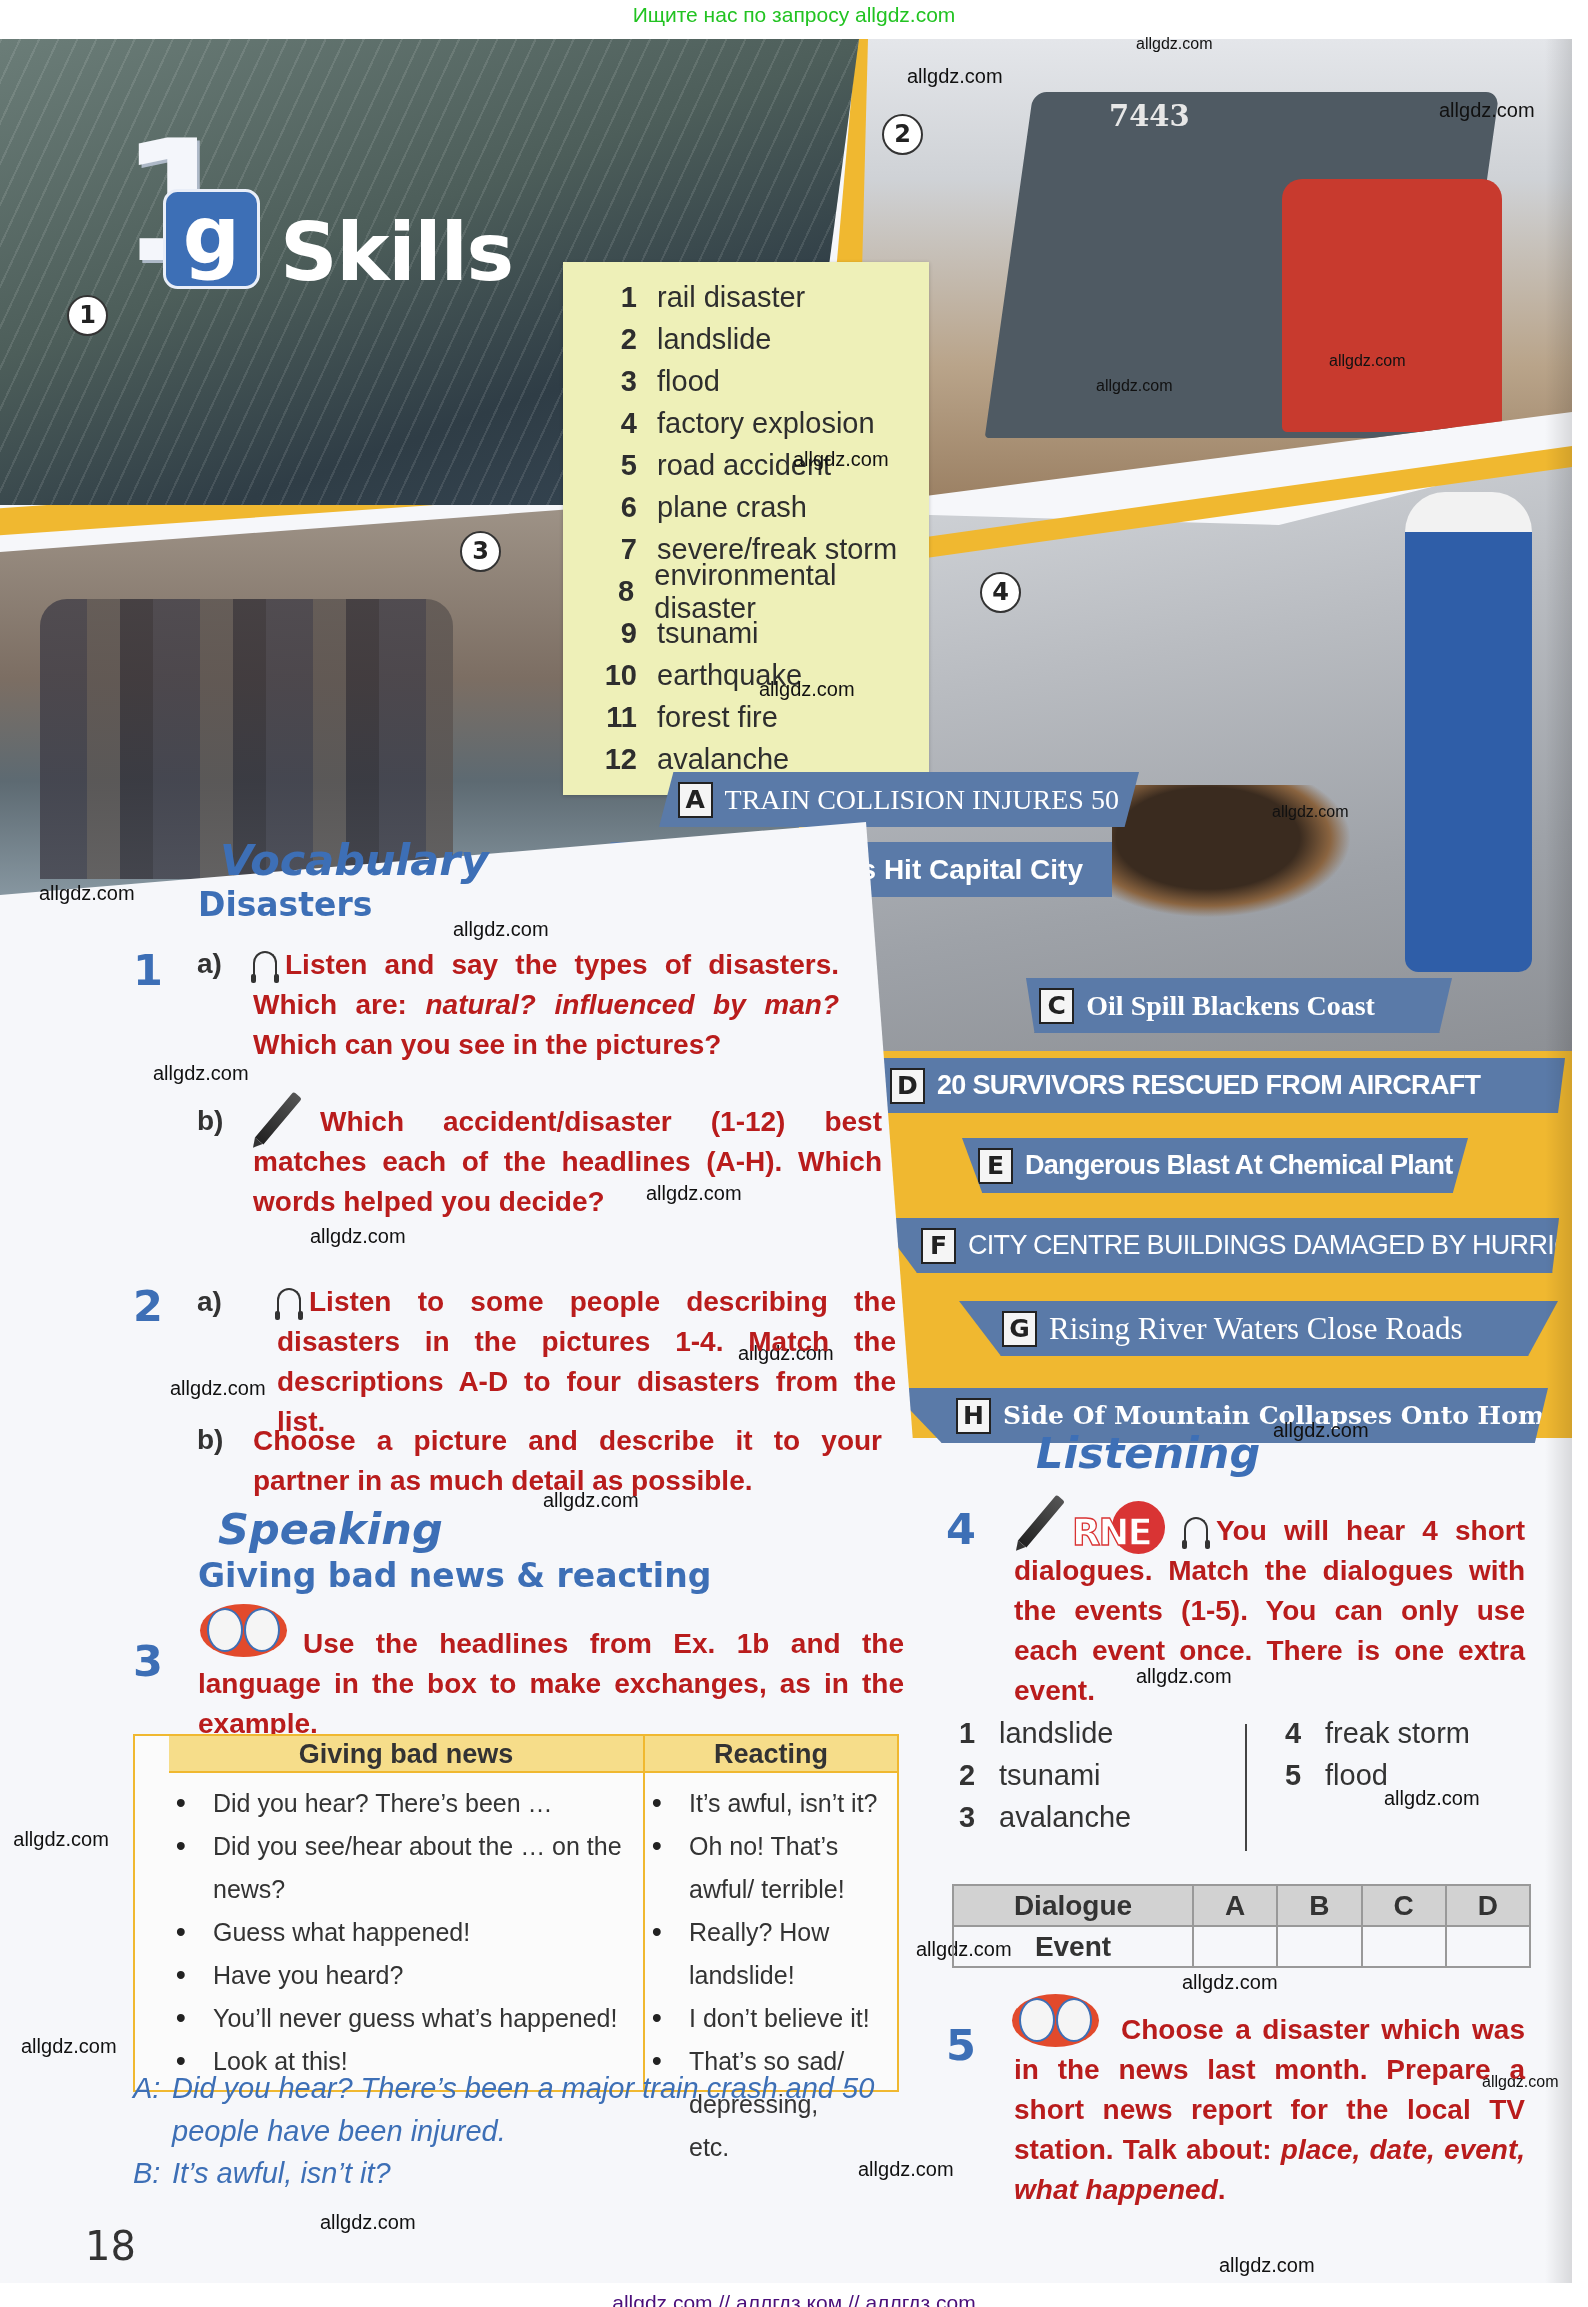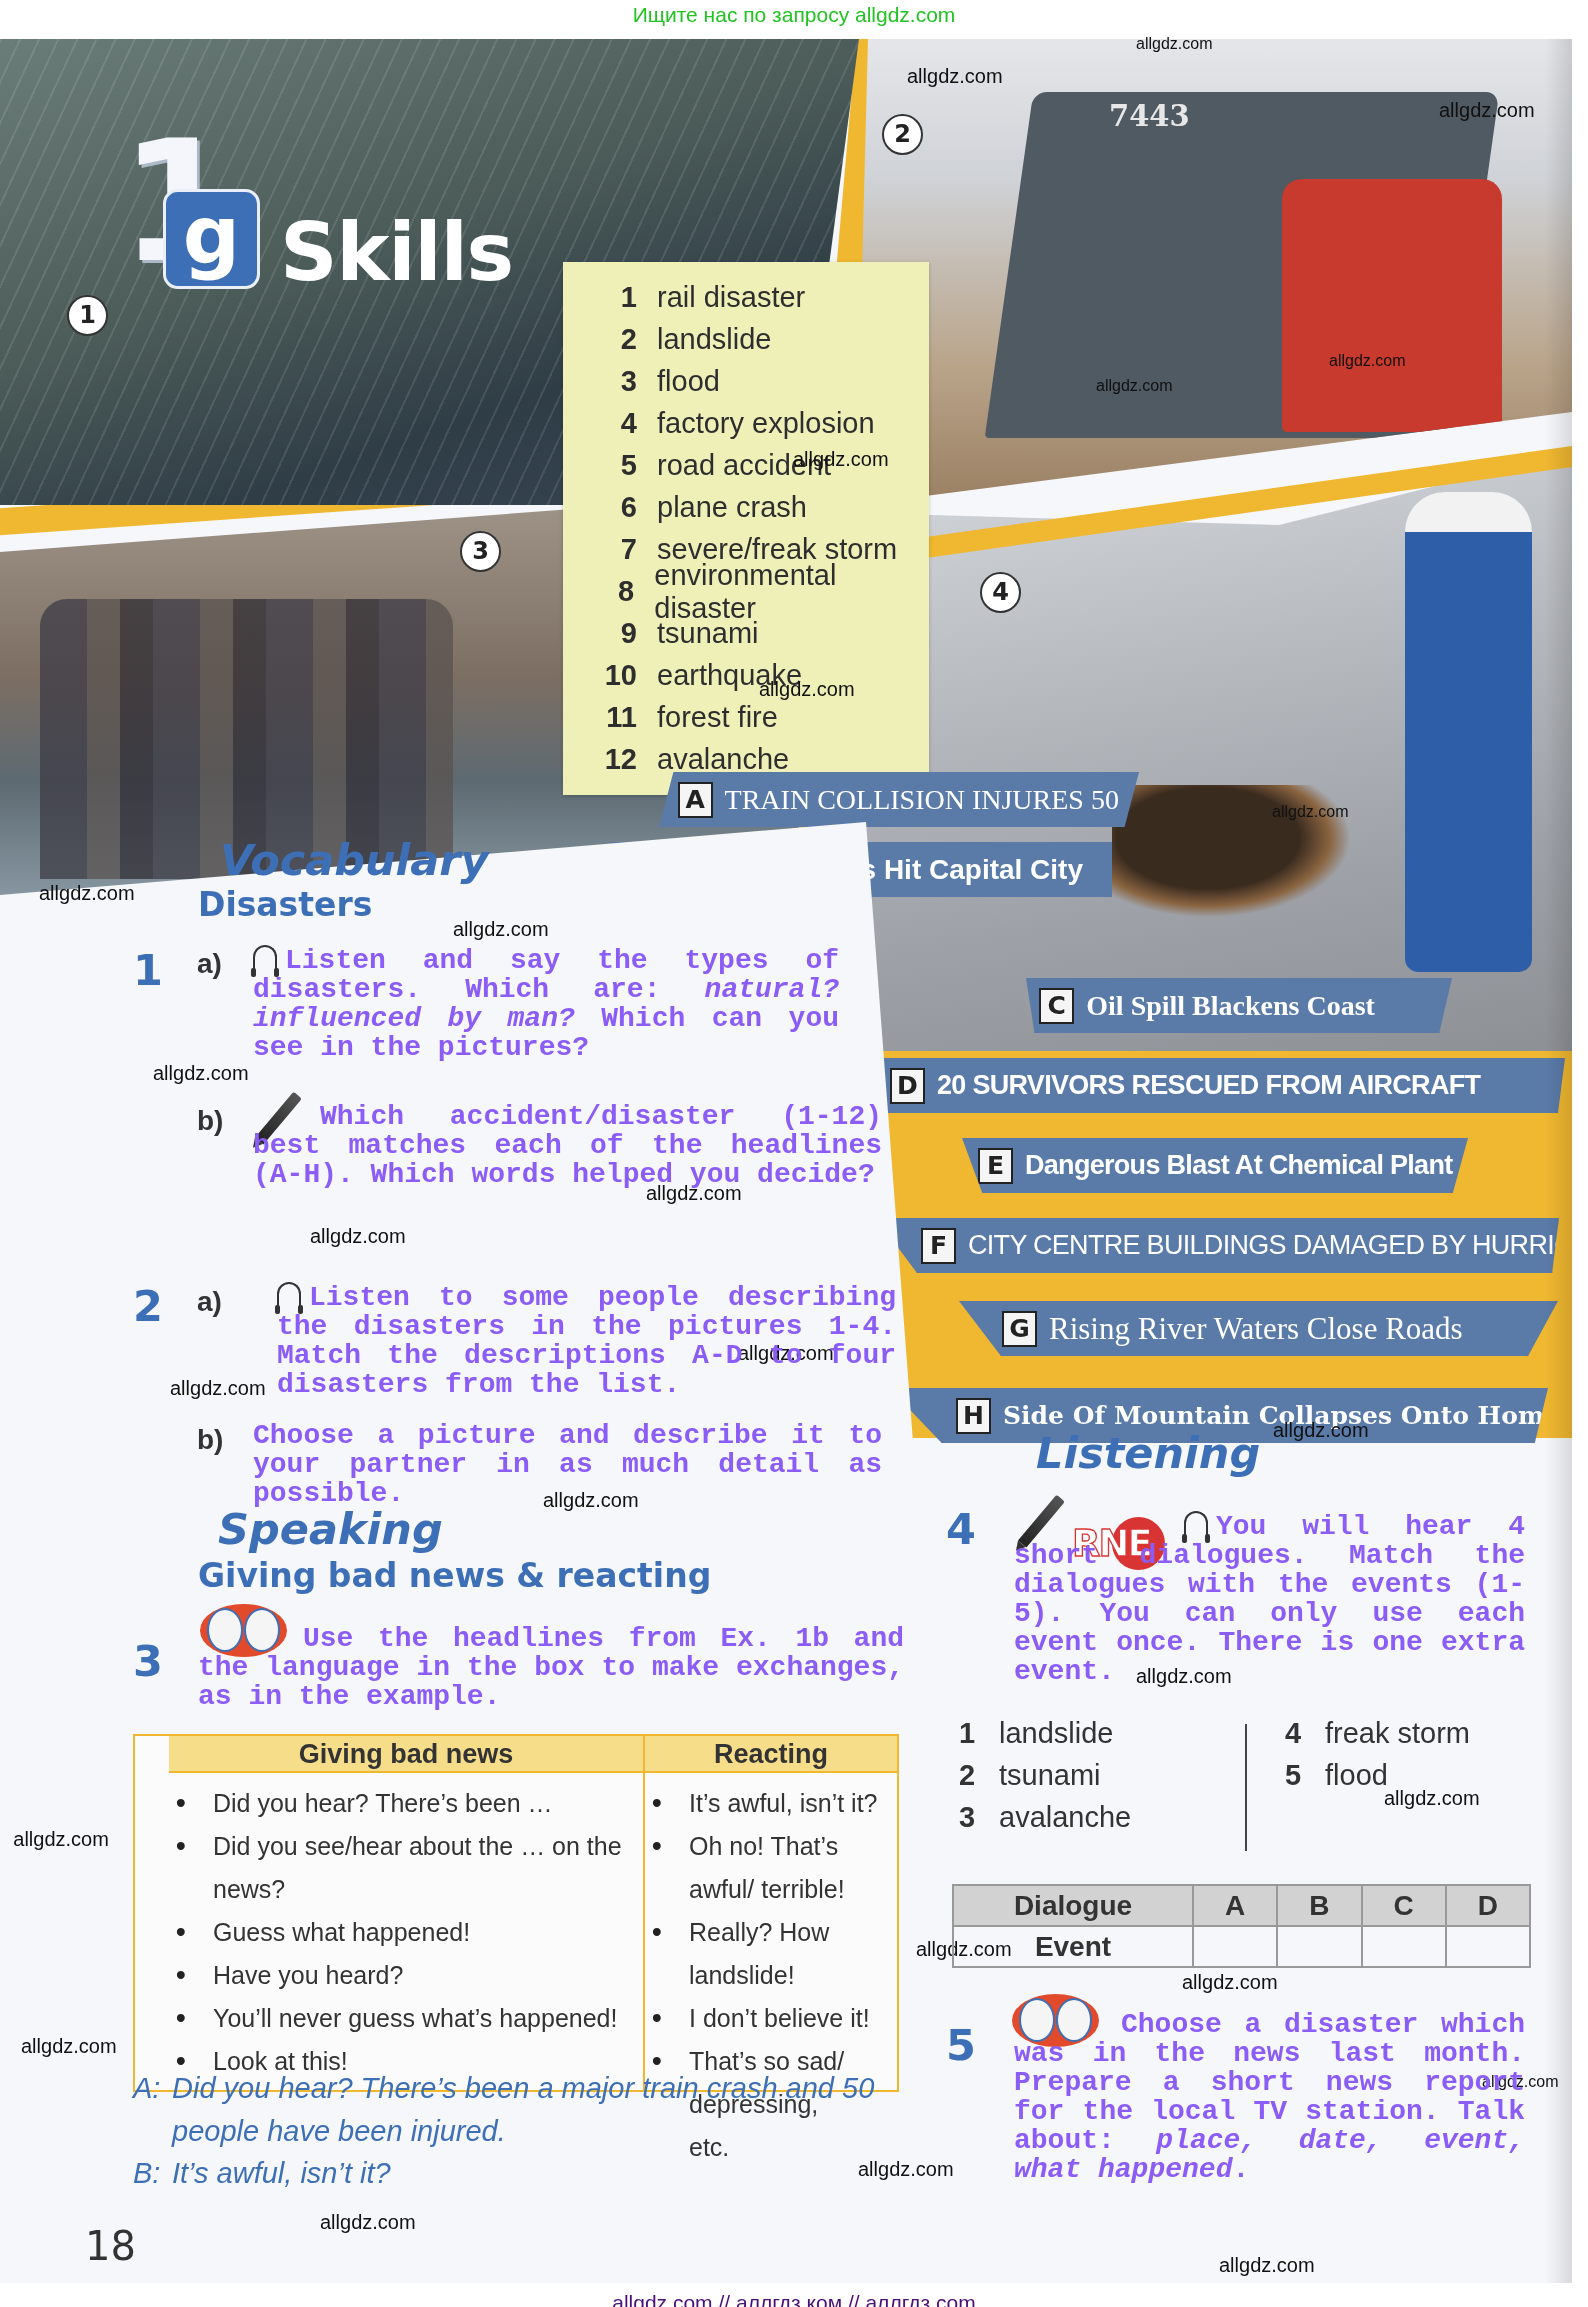--- a/index.html
+++ b/index.html
@@ -59,31 +59,31 @@
   .hl-sans { font-family: "Liberation Sans", sans-serif; font-weight: bold; font-size: 28px; }
   .hl-cond { font-family: "Liberation Sans", sans-serif; font-size: 27px; letter-spacing: -0.7px; }
   .hl-cond-b { font-family: "Liberation Sans", sans-serif; font-weight: bold; font-size: 27px; letter-spacing: -0.7px; }
   .hl-serif-b { font-family: "DejaVu Serif", serif; font-weight: bold; font-size: 25px; }
 
   
   .sec-title { font-family: "DejaVu Sans", sans-serif; font-weight: bold; font-style: italic; color: #3d6fb6; font-size: 43px; margin-left: 20px; }
   .sec-sub { font-family: "DejaVu Sans", sans-serif; font-weight: bold; color: #3d6fb6; font-size: 33px; }
   .ex-num { position:absolute; font-family: "DejaVu Sans", sans-serif; font-weight: bold; color: #3d6fb6; font-size: 43px; }
   .ex-label { position:absolute; font-family: "Liberation Sans", sans-serif; font-size: 28px; color: #333; font-weight: bold; }
-  .ex-text { position:absolute; font-family: Liberation Mono, monospace; font-size: 28px; line-height: 29px; color: #8b5cf6; font-weight: bold; text-align: justify; }
+  .ex-text { position:absolute; font-family: Liberation Sans, sans-serif; font-size: 28px; line-height: 40px; color: #b91c1c; font-weight: bold; text-align: justify; }
   .ex-text i { font-style: italic; }
 
   .icon-headphones { display:inline-block; width: 24px; height: 27px; border: 2.7px solid #333; border-bottom: none; border-radius: 13.3px 13.3px 0 0; position: relative; vertical-align: -4px; margin-right: 8px; }
   .icon-headphones:before, .icon-headphones:after { content:""; position:absolute; bottom:-5.3px; width:5.3px; height:9.3px; background:#333; border-radius:2px; }
   .icon-headphones:before { left:-4px; } .icon-headphones:after { right:-4px; }
   .icon-pen { display:inline-block; width: 10.7px; height: 60px; background: linear-gradient(180deg,#555,#222); border-radius: 2.7px 2.7px 0 0; transform: rotate(40deg); position: relative; }
   .icon-pen:after { content:""; position:absolute; bottom:-9.3px; left:0; border-left:5.3px solid transparent; border-right:5.3px solid transparent; border-top:9.3px solid #333; }
   .icon-pair { display:inline-block; width: 87px; height: 53px; background: #e24a2c; border-radius: 50%; position: relative; }
   .icon-pair .face { position:absolute; top: 4px; width: 36px; height: 44px; background:#f5f5f5; border: 2.7px solid #3d6fb6; border-radius: 50%; }
-  .icon-rne { display:inline-flex; align-items:center; position:relative; width: 93px; height: 53px; margin-top: 16px; }
+  .icon-rne { display:inline-flex; align-items:flex-end; position:relative; width: 93px; height: 53px; }
   .icon-rne .disk { position:absolute; right: 0; top: 0; width: 53px; height: 53px; border-radius: 50%; background: #d93434; }
   .icon-rne .txt { position:relative; font-family: "DejaVu Sans", sans-serif; font-weight: bold; font-size: 37px; color: #fff; -webkit-text-stroke: 1.3px #d93434; letter-spacing: -2px; }
 
   
   .lang-box { left: 133px; top: 1695px; width: 766px; height: 358px; border: 2.7px solid #f0b830; background: #fbfbfb; padding-left: 34px; }
   .lang-head { display:flex; height: 37px; background: #f6dd8a; border-bottom: 2.7px solid #f0b830; }
   .lang-head div { font-family: "Liberation Sans", sans-serif; font-weight: bold; font-size: 27px; color: #333; text-align:center; line-height: 37px; }
   .lang-col-l { width: 476px; border-right: 2px solid #f0b830; }
   .lang-col-r { flex: 1; }
   .lang-body { display:flex; height: calc(100% - 37px); }

